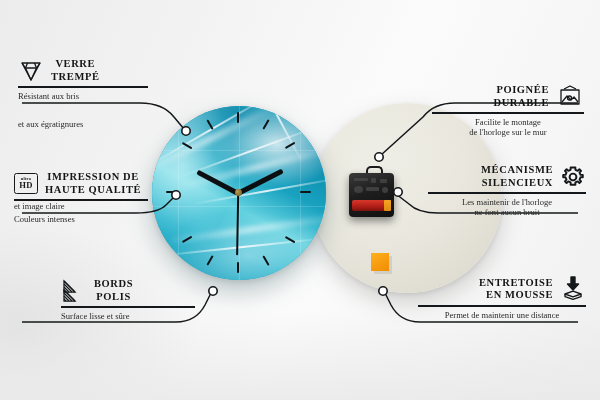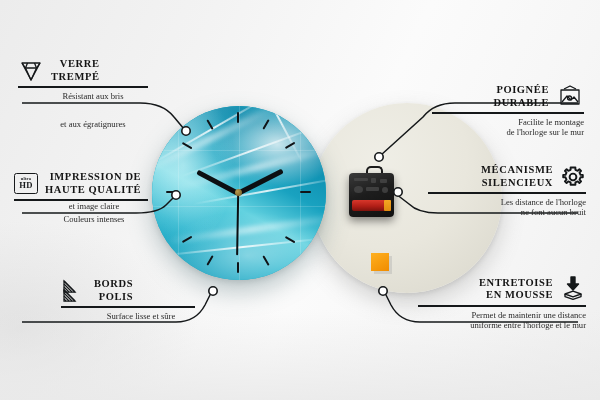--- a/index.html
+++ b/index.html
@@ -76,25 +76,25 @@
   .hub{position:absolute;left:235px;top:189px;width:7px;height:7px;border-radius:50%;
     background:radial-gradient(circle at 35% 35%,#b99a4e,#6b5520);z-index:6;}
 
   
   .callout{position:absolute;}
   .co-head{display:flex;align-items:center;gap:7px;}
   .co-title{font-weight:bold;font-size:10.5px;letter-spacing:.6px;color:#141414;line-height:12.5px;text-transform:uppercase;}
   .co-rule{height:1.6px;background:#15181a;margin-top:3px;}
   .co-desc{font-size:8.6px;line-height:10.6px;color:#2a2a2a;margin-top:3px;}
   .left .co-head{justify-content:flex-start;}
-  .left .co-title{text-align:right;}
-  .left .co-desc{text-align:center;}
+  .left .co-title{text-align:center;}
+  .left .co-desc{text-align:left;}
   .right .co-head{justify-content:flex-end;flex-direction:row;}
   .right .co-title{text-align:right;}
-  .right .co-desc{text-align:right;font-family:Liberation Serif, serif;}
+  .right .co-desc{text-align:center;font-family:Liberation Serif, serif;}
 
   .ico{flex:0 0 auto;display:block;}
   .hdbadge{width:22px;height:19px;border:1.6px solid #17191b;border-radius:2.5px;
     display:flex;flex-direction:column;align-items:center;justify-content:center;line-height:1;}
   .hdbadge .u{font-size:4.4px;letter-spacing:.2px;color:#17191b;font-weight:bold;}
   .hdbadge .h{font-size:8.6px;font-weight:bold;color:#17191b;letter-spacing:.2px;}
 
   svg.lines{position:absolute;left:0;top:0;width:600px;height:400px;overflow:visible;}
 </style>
 </head>
@@ -261,36 +261,35 @@
         <div class="co-title">SILENCIEUX</div>
       </div>
       <svg class="ico" width="26" height="24" viewBox="0 0 26 24">
         <g fill="none" stroke="#15181a" stroke-width="1.9" stroke-linejoin="round" stroke-linecap="round">
           <path d="M13,2.5 l2.4,0 0,2.3 2.3,1 1.7,-1.6 1.7,1.7 -1.6,1.7 1,2.3 2.3,0 0,2.4 -2.3,0 -1,2.3 1.6,1.7 -1.7,1.7 -1.7,-1.6 -2.3,1 0,2.3 -2.4,0 -2.4,0 0,-2.3 -2.3,-1 -1.7,1.6 -1.7,-1.7 1.6,-1.7 -1,-2.3 -2.3,0 0,-2.4 2.3,0 1,-2.3 -1.6,-1.7 1.7,-1.7 1.7,1.6 2.3,-1 0,-2.3 z"></path>
           <circle cx="13" cy="12" r="3.4"></circle>
         </g>
       </svg>
     </div>
     <div class="co-rule" style="width:158px;margin-left:auto;"></div>
-    <div class="co-desc">Les distance de l'horloge</div>
+    <div class="co-desc">Les maintenir de l'horloge</div>
     <div class="co-desc" style="margin-top:0;">ne font aucun bruit</div>
   </div>
 
   <div class="callout right" style="left:418px;top:276px;width:168px;">
     <div class="co-head">
       <div>
         <div class="co-title">ENTRETOISE</div>
         <div class="co-title">EN MOUSSE</div>
       </div>
       <svg class="ico" width="26" height="26" viewBox="0 0 26 26">
         <g fill="none" stroke="#15181a" stroke-width="1.4" stroke-linejoin="round">
           <path d="M11,1 h4 v7 h3.5 L13,14 L7.5,8 H11 Z" fill="#15181a"></path>
           <path d="M13,15.2 L21,18 L13,20.8 L5,18 Z"></path>
           <path d="M5,18 v2.6 L13,23.4 L21,20.6 V18"></path>
         </g>
       </svg>
     </div>
     <div class="co-rule" style="width:168px;margin-left:auto;"></div>
     <div class="co-desc">Permet de maintenir une distance</div>
-    <div class="co-desc" style="margin-top:0;">uniforme entre l'horloge et le mur</div>
   </div>
 
 </div>
 
 </body></html>

